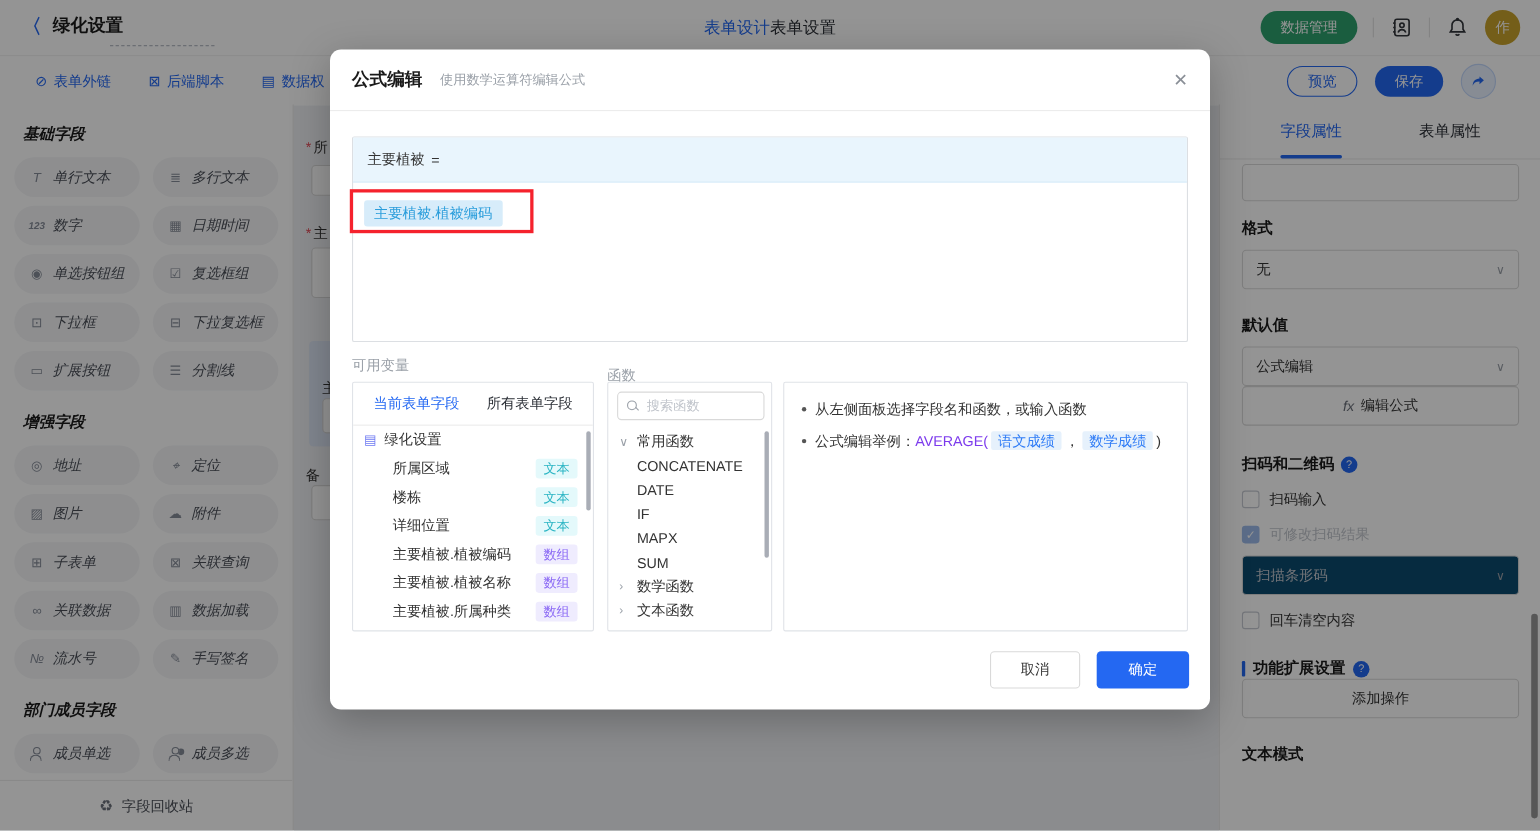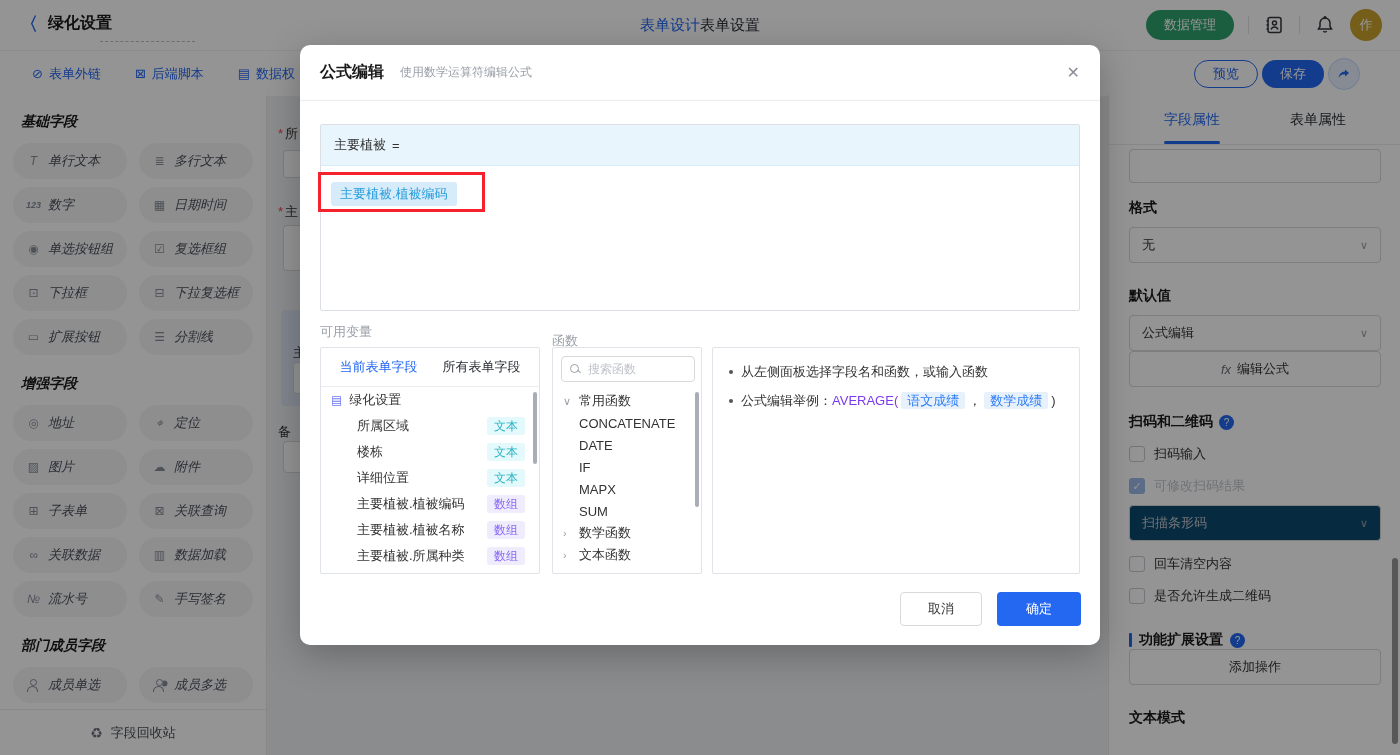--- a/index.html
+++ b/index.html
@@ -20,21 +20,21 @@
   .hdr-right{position:absolute;right:18px;top:0;height:50px;display:flex;align-items:center;gap:14px;}
   .btn-green{background:#2ea06d;color:#fff;border:none;border-radius:16px;height:30px;padding:0 18px;font-size:13px;cursor:pointer;}
   .vdiv{width:1px;height:18px;background:#e2e2e2;}
   .hdr-ico{width:22px;height:22px;display:flex;align-items:center;justify-content:center;cursor:pointer;}
   .avatar{width:32px;height:32px;border-radius:50%;background:#c9a22b;color:#fff;display:flex;align-items:center;justify-content:center;font-size:13px;cursor:pointer;}
   
   .tbar{position:absolute;left:0;top:50px;width:1400px;height:45px;background:#fff;border-top:1px solid #f2f2f2;z-index:10;}
   .tbar-links{position:absolute;left:32px;top:0;height:45px;display:flex;align-items:center;gap:34px;}
   .tlink{display:flex;align-items:center;gap:6px;color:#2468f2;font-size:13px;cursor:pointer;}
   .tlink .gi{font-size:13px;}
-  .tbar-actions{position:absolute;right:40px;top:0;height:45px;display:flex;align-items:center;gap:4px;}
+  .tbar-actions{position:absolute;right:40px;top:0;height:45px;display:flex;align-items:center;gap:16px;}
   .btn-preview{height:28px;padding:0 18px;border:1px solid #2468f2;color:#2468f2;background:#fff;border-radius:15px;font-size:13px;cursor:pointer;}
   .btn-save{height:28px;padding:0 18px;border:none;color:#fff;background:#2468f2;border-radius:15px;font-size:13px;cursor:pointer;}
   .btn-share{width:30px;height:30px;border-radius:50%;background:#e9f1ff;border:1px solid #c3d8fb;display:flex;align-items:center;justify-content:center;cursor:pointer;}
   
   .sb{position:absolute;left:0;top:95px;width:266px;height:660px;background:#fff;border-right:1px solid #e8e8e8;z-index:10;overflow:hidden;}
   .sb-inner{padding:18px 13px 0 13px;font-style:italic;}
   .sec-title{font-size:14px;font-weight:bold;color:#1a1a1a;margin:20px 0 12px 8px;}
   .sec-title:first-child{margin-top:0;}
   .pill-grid{display:flex;flex-wrap:wrap;gap:8px 12px;}
   .pill{width:114px;height:36px;background:#f4f5f7;border-radius:18px;display:flex;align-items:center;gap:7px;padding-left:13px;box-sizing:border-box;cursor:grab;}
@@ -338,24 +338,20 @@
       <span class="cb-lbl dis">可修改扫码结果</span>
     </div>
     <div class="rp-sel disabled">
       <span>扫描条形码</span>
       <span class="chev">∨</span>
     </div>
     <div class="cb-row">
       <span class="cb"></span>
       <span class="cb-lbl">回车清空内容</span>
     </div>
-    <div class="cb-row">
-      <span class="cb"></span>
-      <span class="cb-lbl">是否允许生成二维码</span>
-    </div>
     <div class="barhead">
       <span class="bluebar"></span>
       <span class="rp-lbl" style="margin-top:0;">功能扩展设置</span>
       <span class="qmark">?</span>
     </div>
     <div class="rp-btn">
       <span>添加操作</span>
     </div>
     <div class="rp-lbl" style="margin-top:24px;">文本模式</div>
 

